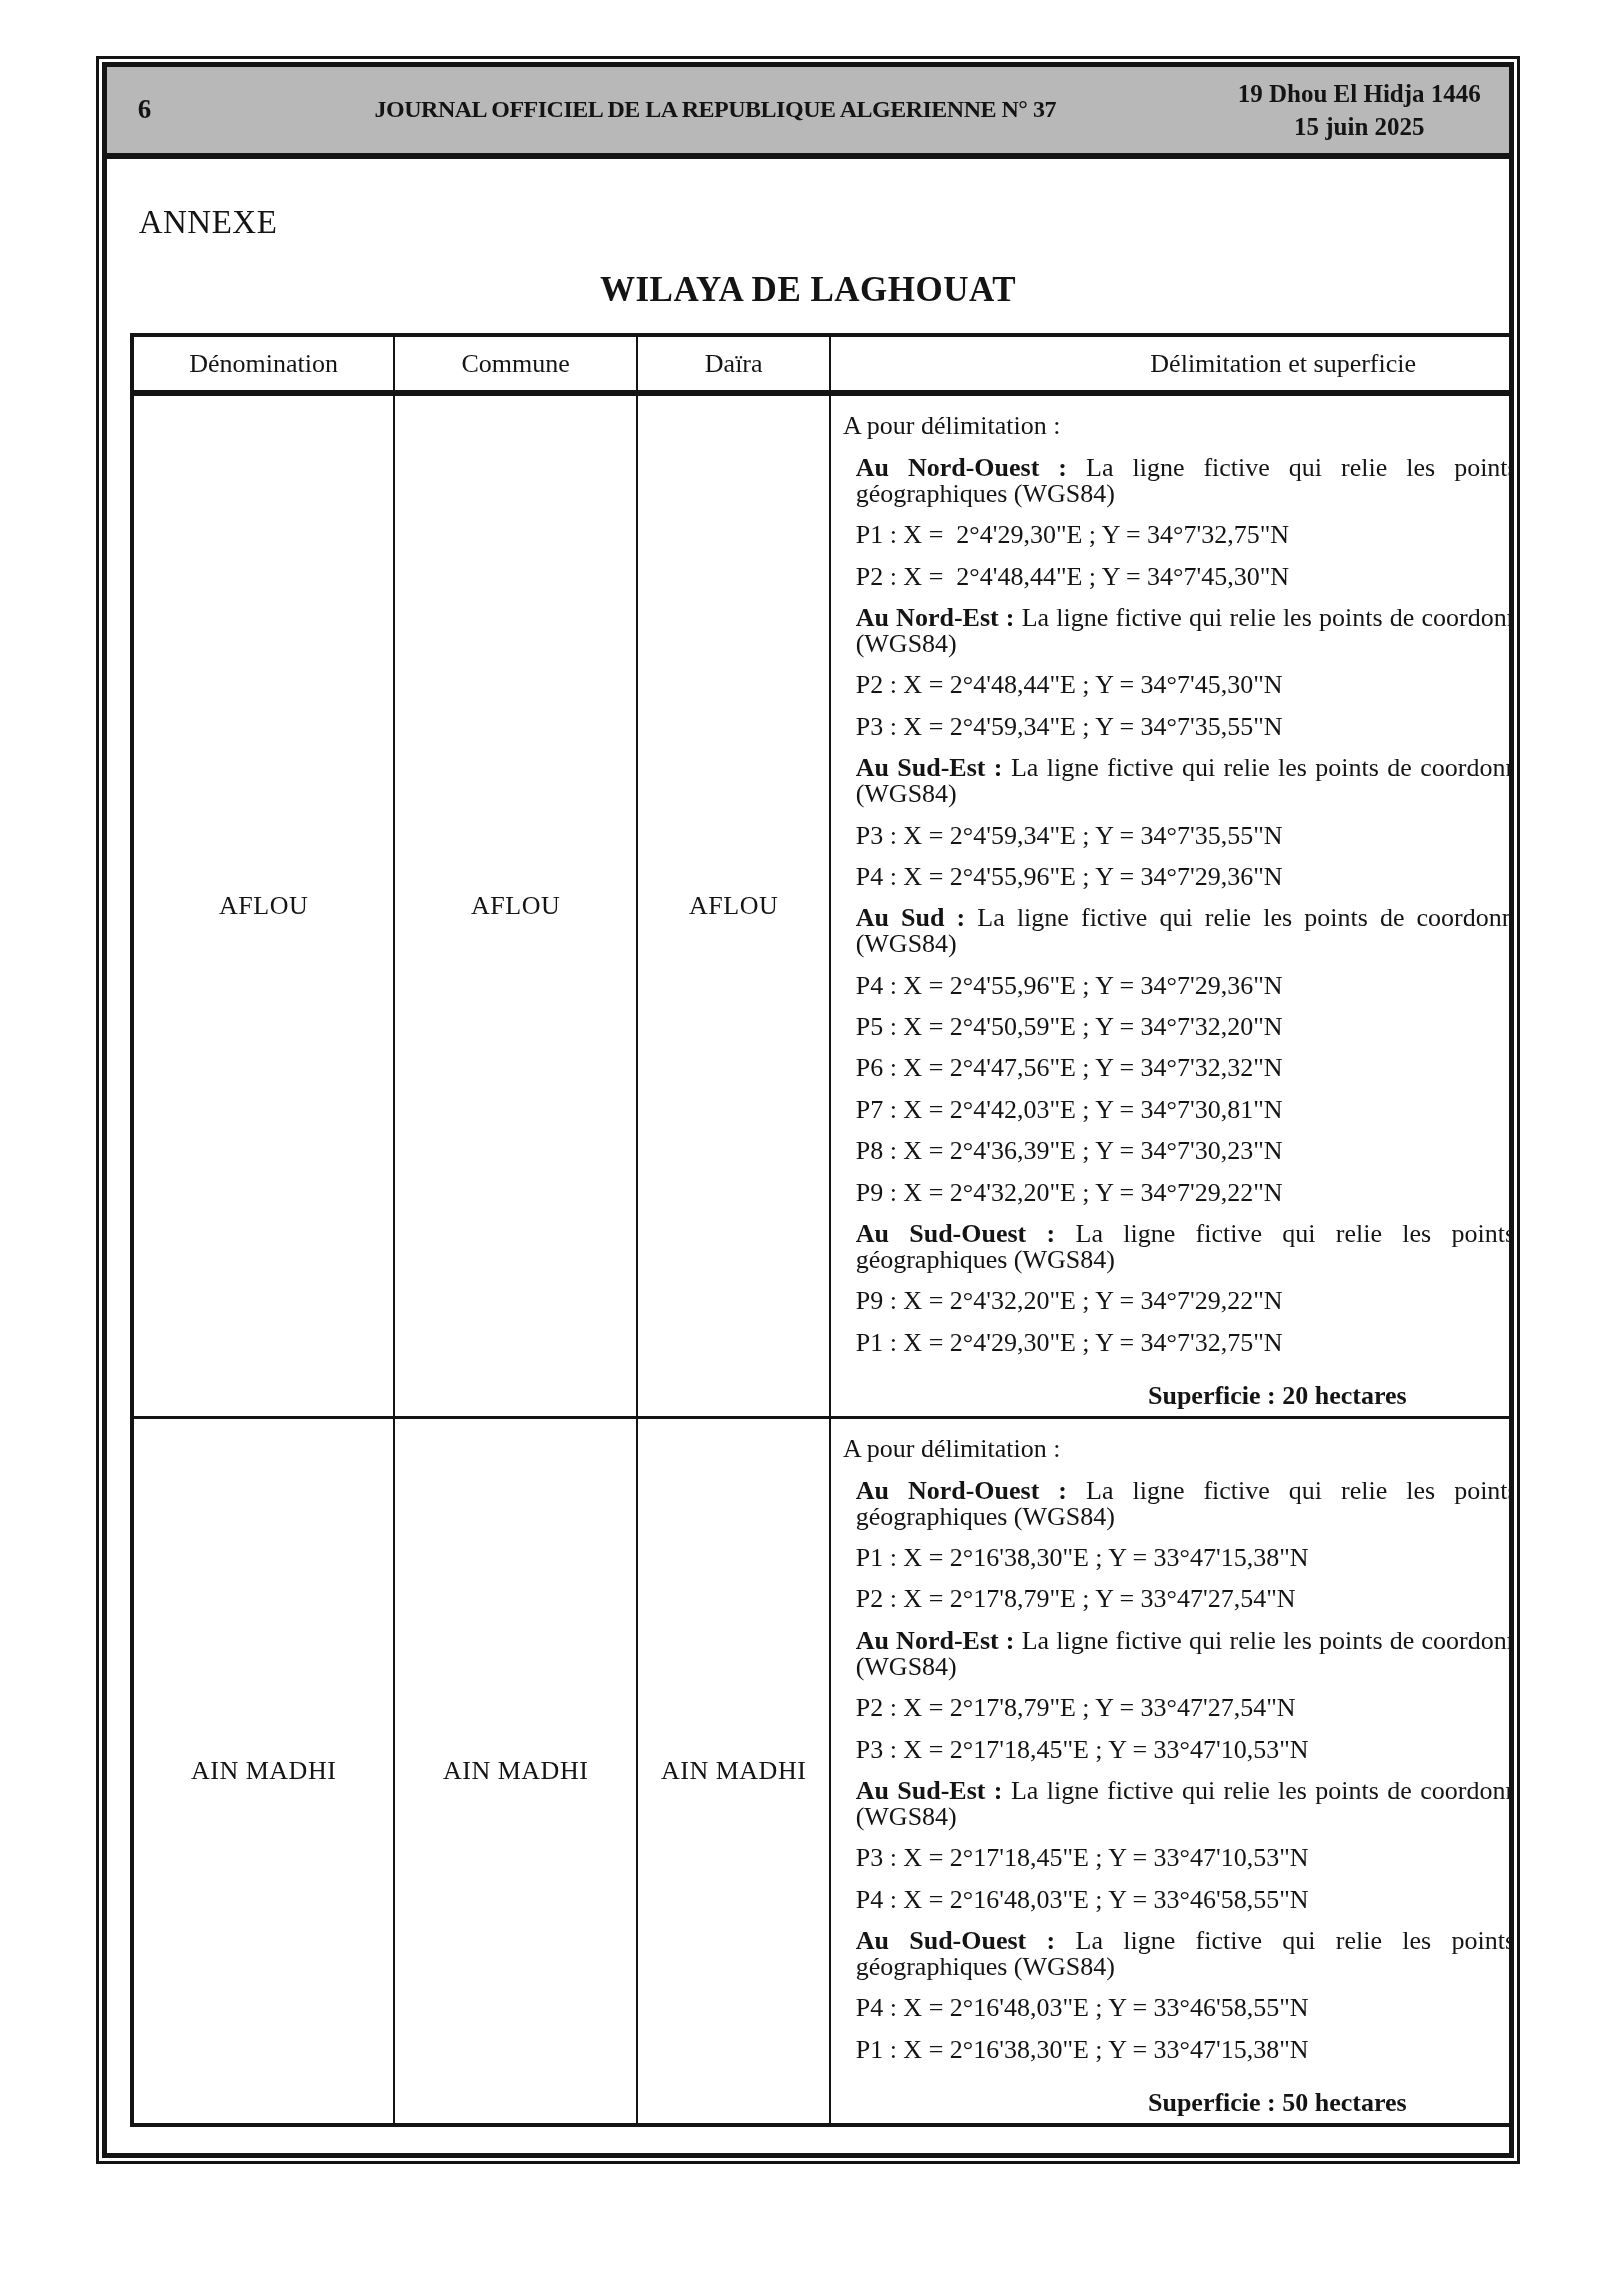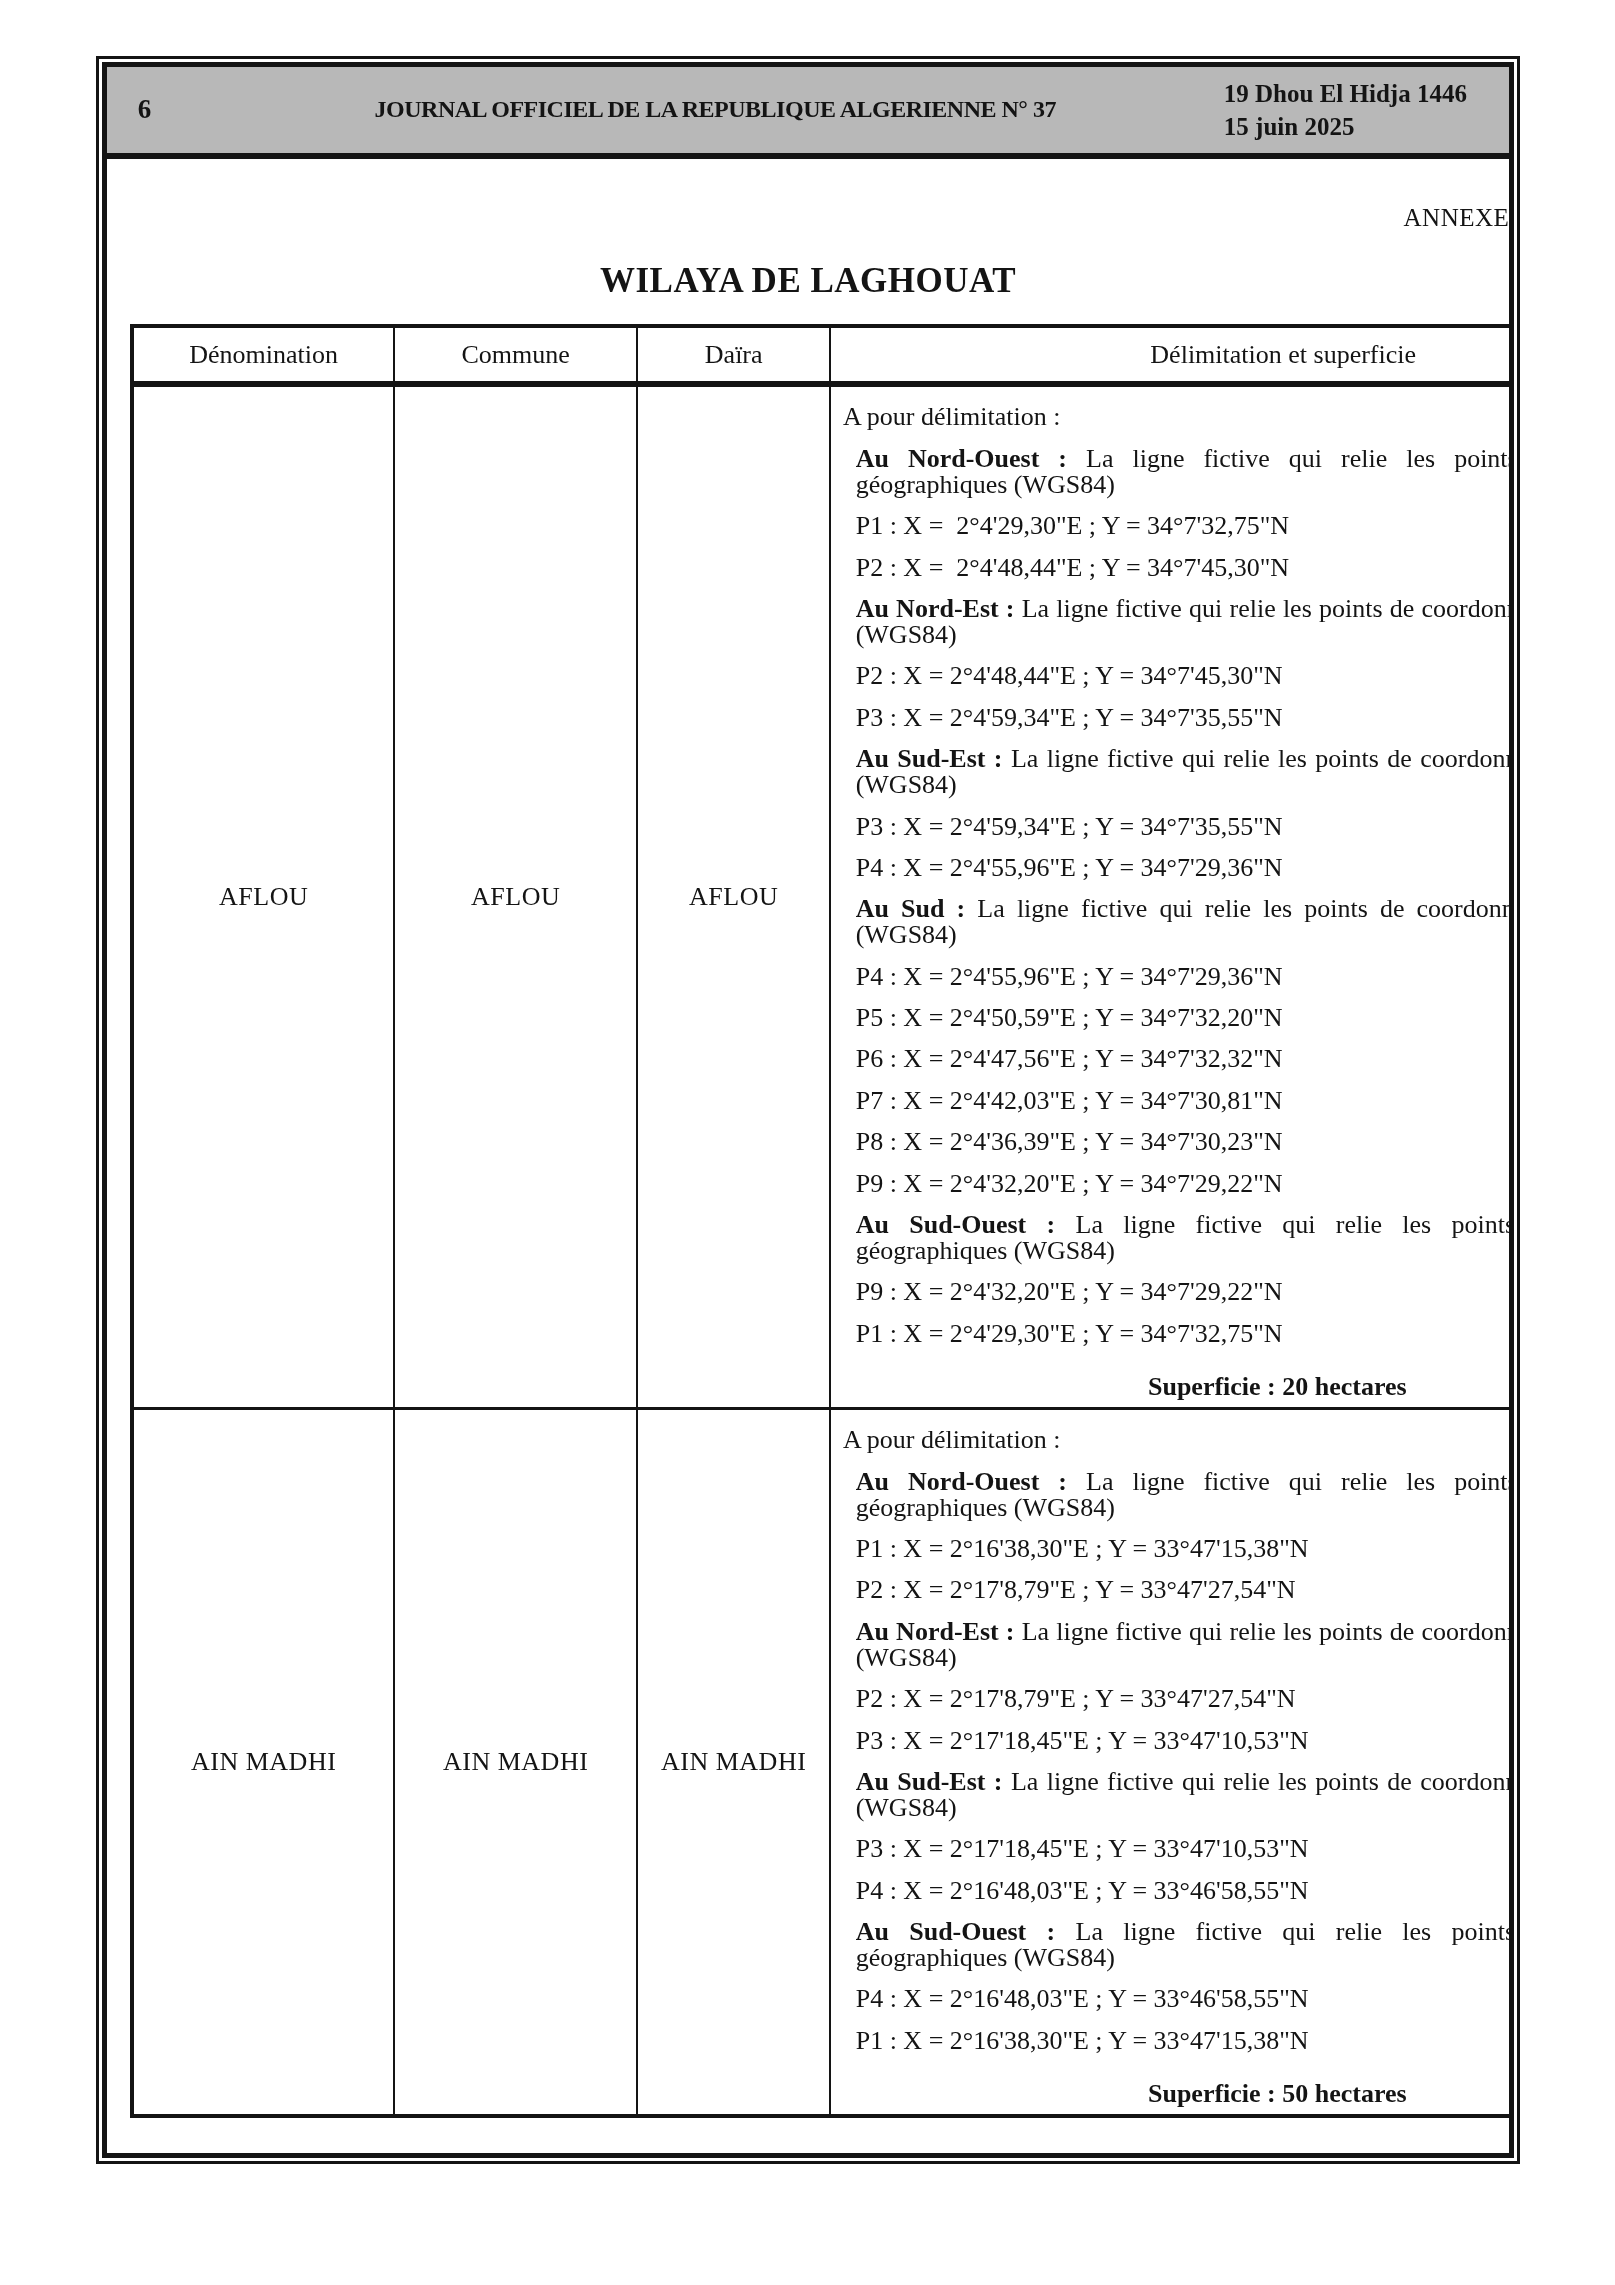--- a/index.html
+++ b/index.html
@@ -19,25 +19,25 @@
     box-sizing:content-box;display:flex;align-items:center;
   }
   .page-number{
     width:100px;padding-left:31px;box-sizing:border-box;
     font-size:27px;font-weight:bold;
   }
   .journal-title{
     flex:1;text-align:center;font-size:24px;font-weight:bold;letter-spacing:-0.5px;
   }
   .issue-dates{
-    width:271px;padding-right:14.5px;text-align:left;
+    width:271px;padding-right:14.5px;text-align:center;
     font-size:25px;font-weight:bold;line-height:33px;
   }
   .annexe-title{
-    margin-top:45px;text-align:right;font-size:25px;letter-spacing:0.5px;margin-left:32px;
+    margin-top:45px;text-align:left;font-size:33px;letter-spacing:0.5px;margin-left:32px;
   }
   .wilaya-title{
     margin-top:29px;text-align:center;font-size:35px;font-weight:bold;letter-spacing:0.5px;
   }
   .delim-table{
     margin-left:23.5px;margin-top:23.5px;width:1609px;
     box-sizing:border-box;border:4.5px solid #141414;
   }
   .t-row{
     display:grid;grid-template-columns:261px 243px 193px auto;

